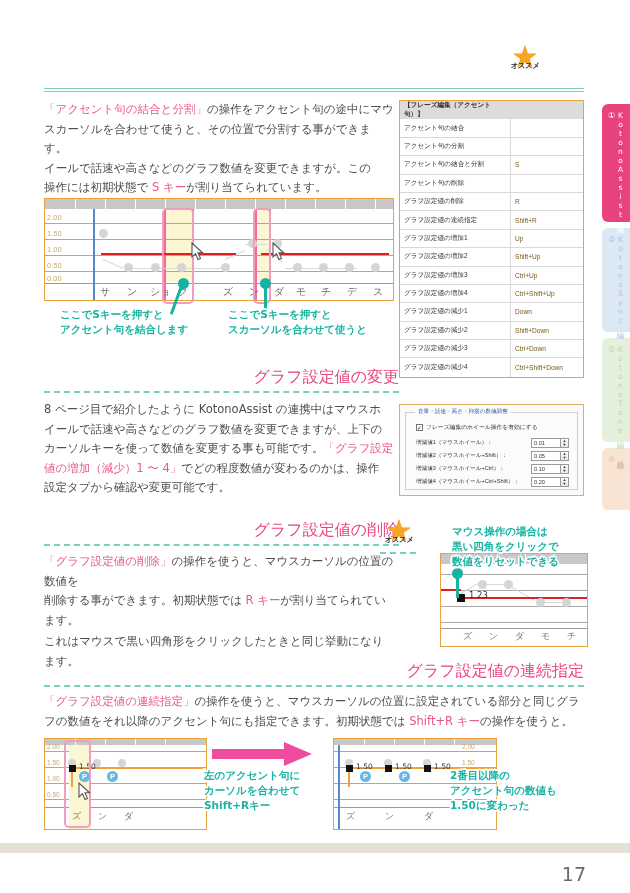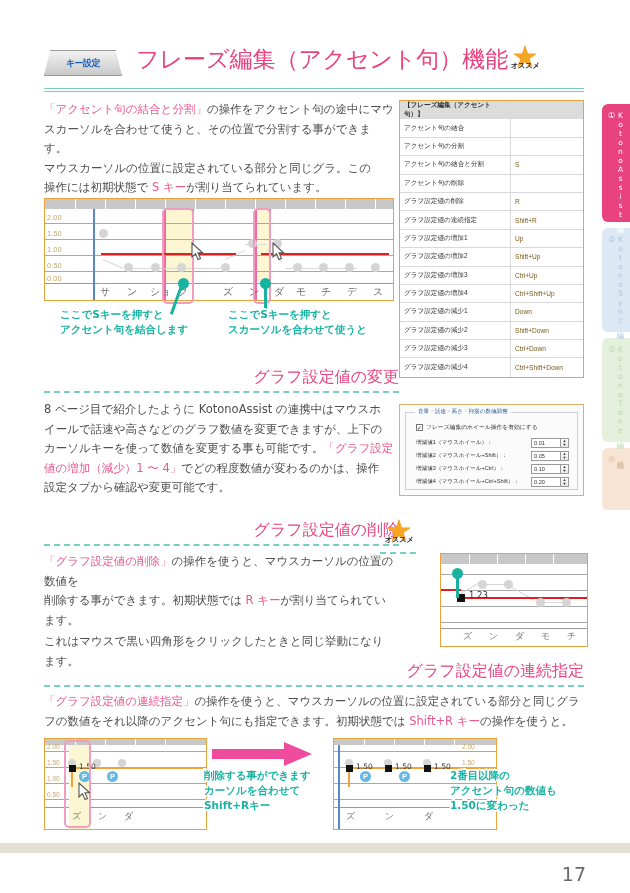--- a/index.html
+++ b/index.html
@@ -152,38 +152,32 @@
   .footer-bar { position:absolute; left:0; right:0; bottom:40px; height:10px;
                 background:#e5e0d4; }
   .pageno { position:absolute; right:44px; bottom:8px; font-size:19px;
             color:#6b6b6b; font-family:"DejaVu Sans",sans-serif; }
 </style>
 </head>
 <body>
 
 <div id="page">
 
-  <div class="header">
-    <div class="keycap">
-      <span>キー設定</span>
-    </div>
-    <div class="page-title">フレーズ編集（アクセント句）機能</div>
-  </div>
 
   <div class="osusume" id="osusume-top">
     <span class="star">★</span>
     <span class="lbl">オススメ</span>
   </div>
 
   <div class="hr-double"></div>
 
   <div class="ptext" style="left:44px; top:100px; width:350px;">
     <span class="hl">「アクセント句の結合と分割」</span><span>の操作をアクセント句の途中にマウ</span><br>
     <span>スカーソルを合わせて使うと、その位置で分割する事ができます。</span><br>
-    <span>マウスカーソルの位置に設定されている部分と同じグラ。この</span><br>
+    <span>イールで話速や高さなどのグラフ数値を変更できますが。この</span><br>
     <span>操作には初期状態で </span><span class="hl">S キー</span><span>が割り当てられています。</span>
   </div>
 
   <div class="keytable" id="key-table">
       <div class="row head">
         <div class="c1">【フレーズ編集（アクセント句）】</div>
         <div class="c2"></div>
       </div>
       <div class="row">
         <div class="c1">アクセント句の結合</div>
@@ -451,20 +445,25 @@
     <div class="kana-sm" style="left:74px; top:76px;">ダ</div>
     <div class="kana-sm" style="left:100px; top:76px;">モ</div>
     <div class="kana-sm" style="left:126px; top:76px;">チ</div>
   </div>
 
   <div class="pin" style="left:452px; top:568px;">
     <div class="head"></div>
     <div class="tail" style="left:4px; top:8px; width:3px; height:22px;"></div>
   </div>
 
+  <div class="callout" style="left:452px; top:524px;">
+    <span>マウス操作の場合は</span><br>
+    <span>黒い四角をクリックで</span><br>
+    <span>数値をリセットできる</span>
+  </div>
 
   <div class="sec" style="left:44px; top:661px; width:540px;">
     <div class="t">グラフ設定値の連続指定</div>
     <div class="dash"></div>
   </div>
   <div class="ptext" style="left:44px; top:692px; width:540px;">
     <span class="hl">「グラフ設定値の連続指定」</span><span>の操作を使うと、マウスカーソルの位置に設定されている部分と同じグラ</span><br>
     <span>フの数値をそれ以降のアクセント句にも指定できます。初期状態では </span><span class="hl">Shift+R キー</span><span>の操作を使うと。</span>
   </div>
 
@@ -509,21 +508,21 @@
   <div class="pinkbox" style="left:64px; top:740px; width:27px; height:88px;"></div>
   <svg class="cursor" style="left:78px; top:782px;" viewBox="0 0 13 19">
     <path d="M1,1 L1,15 L4.5,11.6 L7,17.5 L9.5,16.4 L7,10.8 L11.6,10.8 Z" fill="#fff" stroke="#555" stroke-width="1.1"></path>
   </svg>
 
   <svg style="position:absolute; left:212px; top:742px; width:100px; height:24px;" viewBox="0 0 100 24">
     <path d="M0,7 L72,7 L72,0 L100,12 L72,24 L72,17 L0,17 Z" fill="#ef4ca0"></path>
   </svg>
 
   <div class="callout" style="left:204px; top:768px;">
-    <span>削除する事ができます</span><br>
+    <span>左のアクセント句に</span><br>
     <span>カーソルを合わせて</span><br>
     <span>Shift+Rキー</span>
   </div>
 
   <div class="graph" id="graph-after" style="left:333px; top:738px; width:164px; height:92px;">
     <div class="topbar" style="height:6px;">
       <i style="left:30px"></i>
         <i style="left:60px"></i>
         <i style="left:90px"></i>
         <i style="left:120px"></i>

